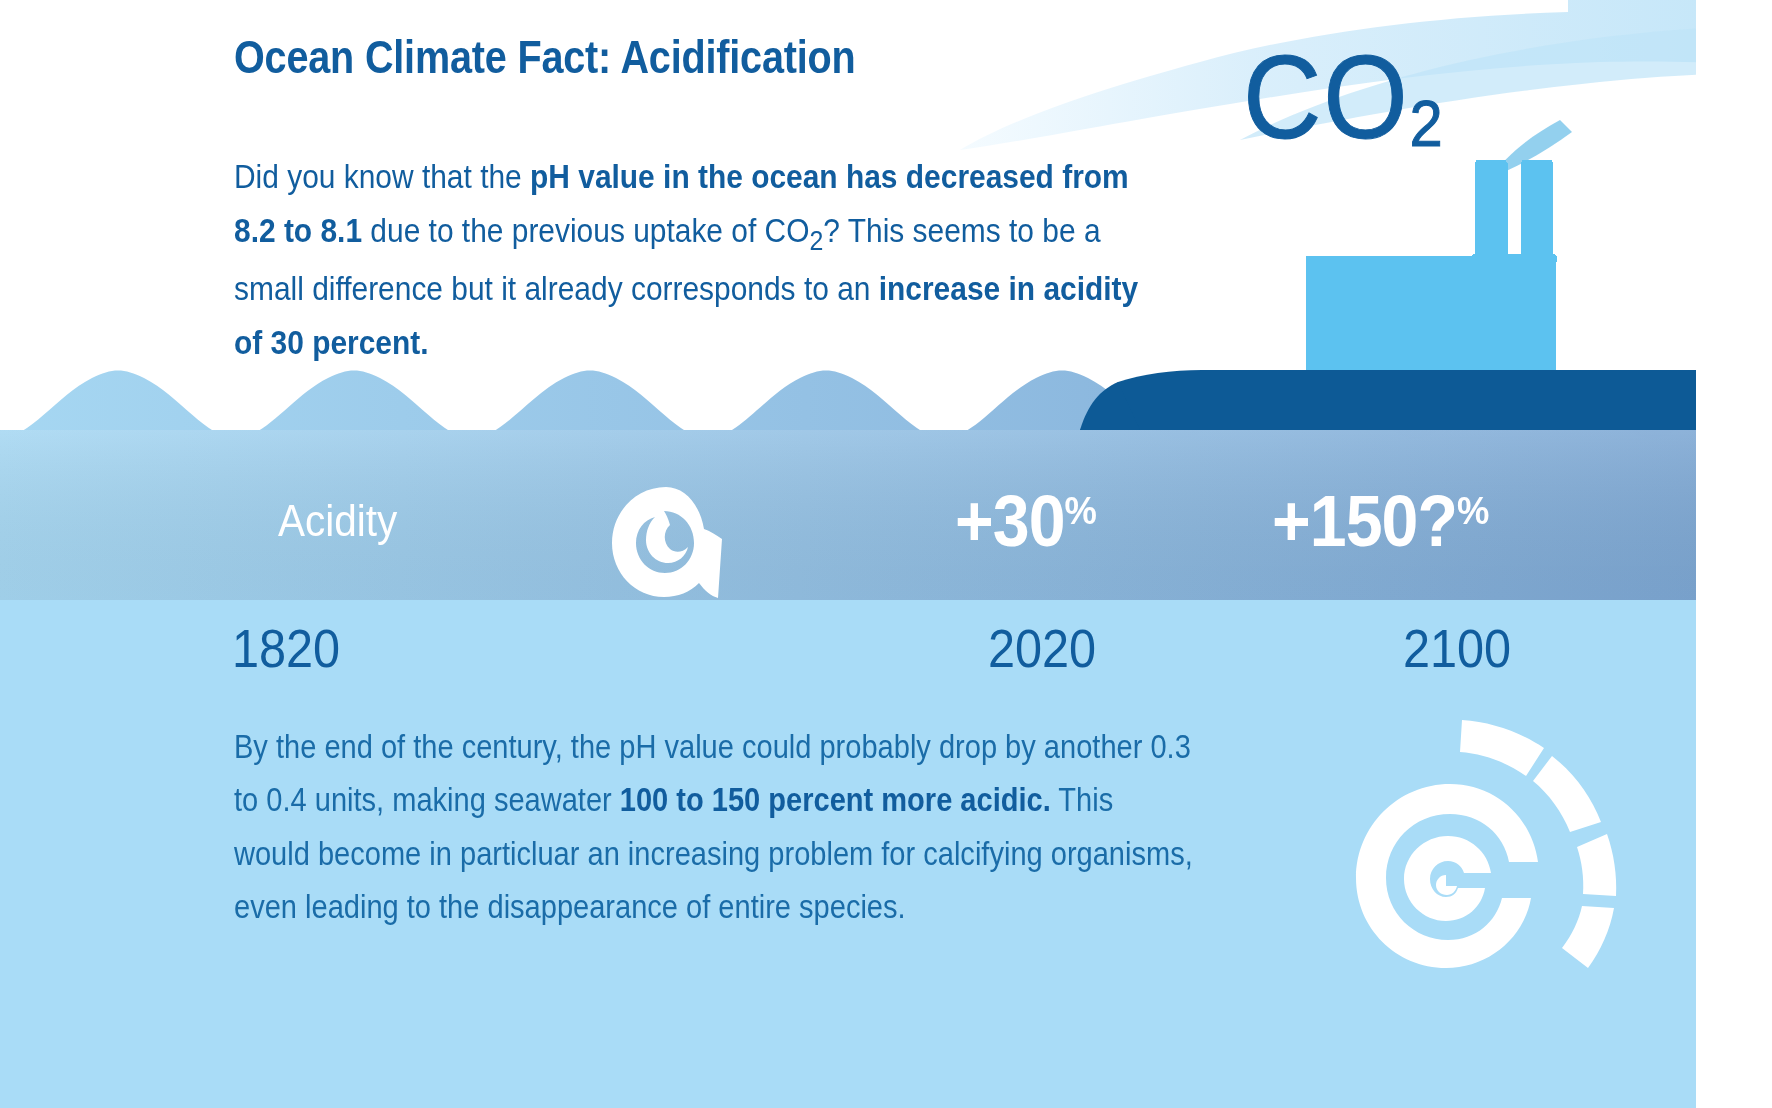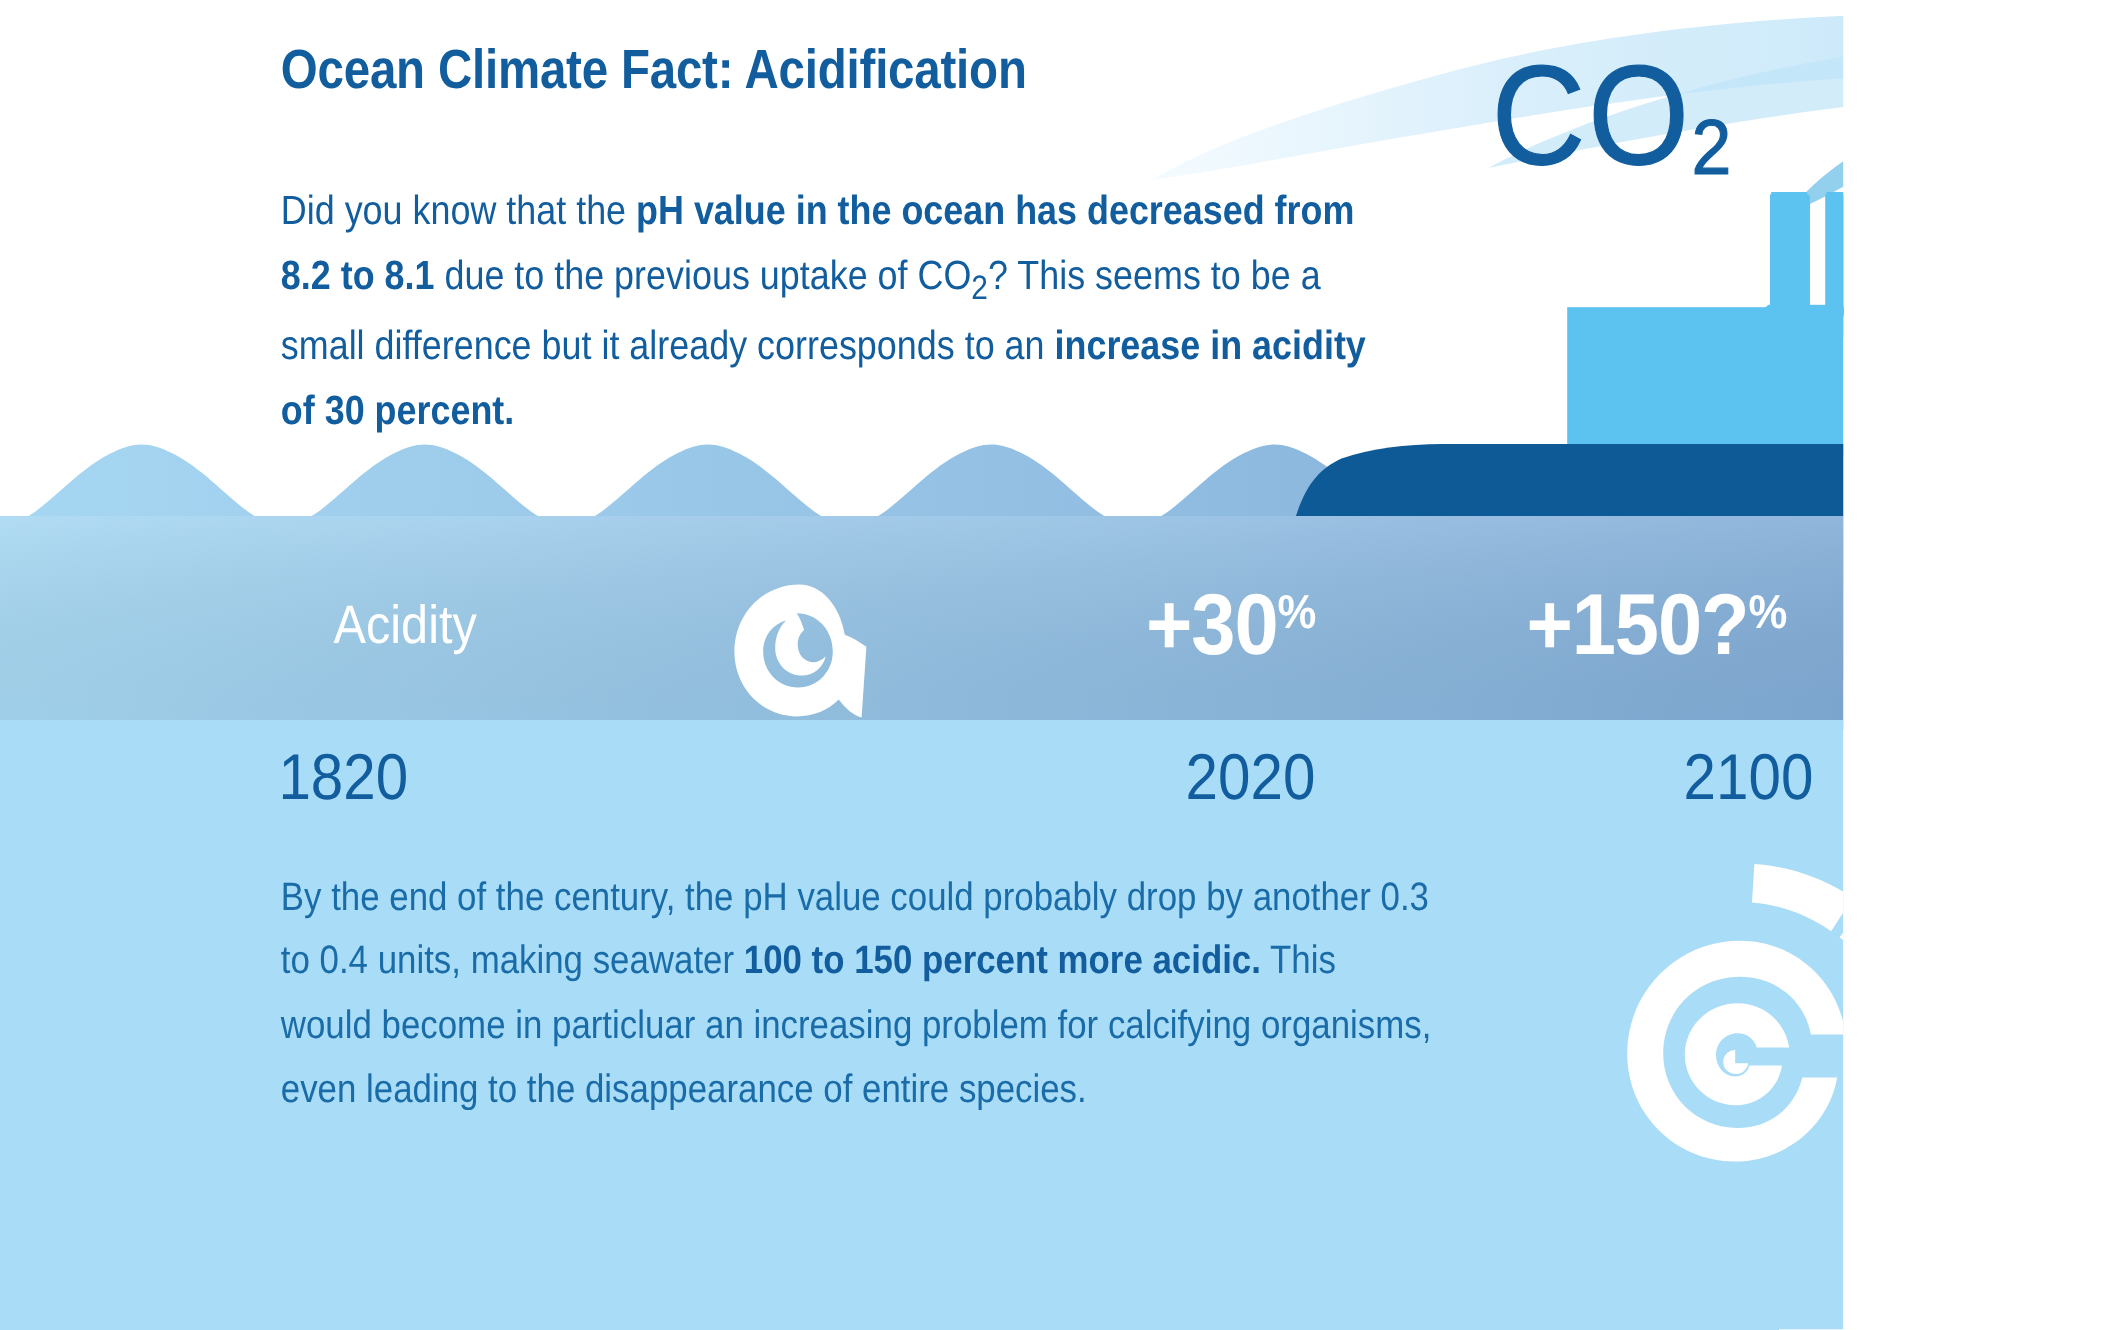--- a/index.html
+++ b/index.html
@@ -5,21 +5,21 @@
   html,body{margin:0;padding:0;}
   body{
     width:1772px;height:1108px;
     background:#fff;
     font-family:"Liberation Sans", sans-serif;
     overflow:hidden;
     position:relative;
   }
   .stage{
     position:absolute;inset:0;
-    width:1536px;height:1108px;
+    width:1696px;height:1108px;
     overflow:hidden;
   }
   
   .bg-white{position:absolute;left:0;top:0;width:1772px;height:440px;background:#ffffff;}
   svg.layer{position:absolute;left:0;top:0;width:1772px;height:1108px;overflow:visible;}
   
   .title{
     position:absolute;left:234px;top:30px;
     font-size:46px;font-weight:700;color:#115d9e;
     letter-spacing:-0.2px;

